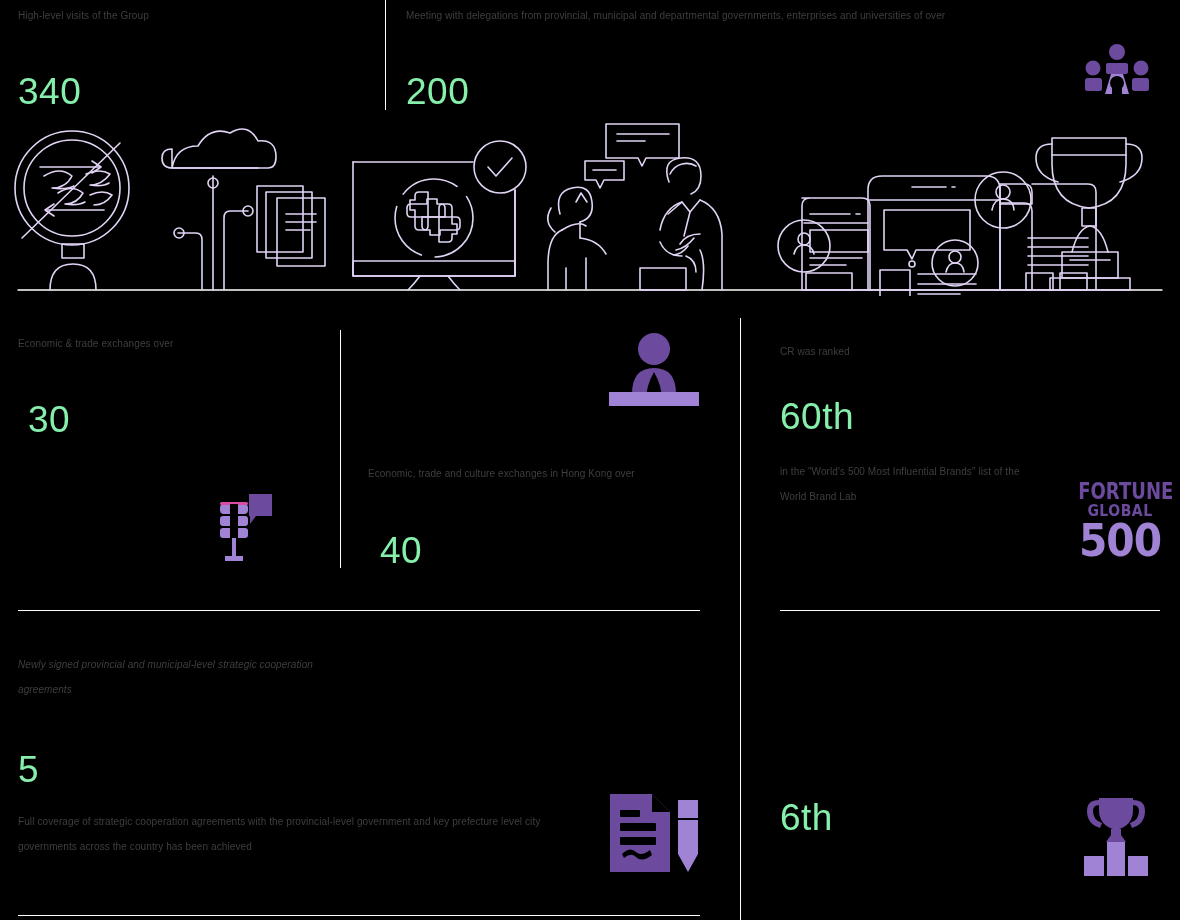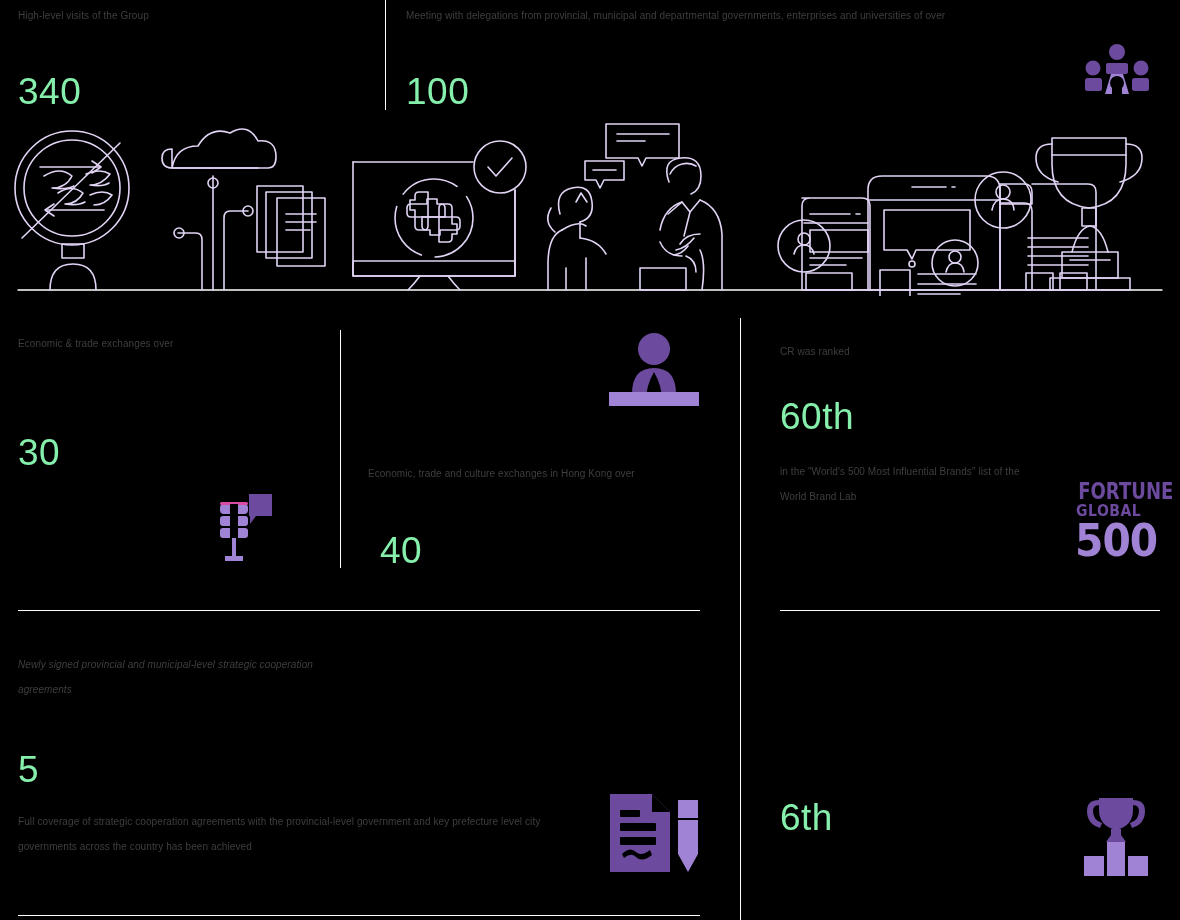--- a/index.html
+++ b/index.html
@@ -46,21 +46,21 @@
 
   
   #illo-band { left:0; top:118px; width:1180px; height:178px; }
   #illo-band svg { display:block; }
 
   
   #mid-divider-v1 { left:340px; top:330px; height:238px; }
   #mid-divider-v2 { left:740px; top:318px; height:602px; }
 
   #m1-label  { left:18px;  top:332px; width:300px; }
-  #m1-number { left:18px;  top:400px;margin-top:33px; }
+  #m1-number { left:28px;  top:400px; }
   #m1-icon   { left:212px; top:482px; }
 
   #m2-icon   { left:608px; top:332px; }
   #m2-label  { left:368px; top:462px; width:320px; }
   #m2-number { left:380px; top:531px; }
 
   #m3-label    { left:780px; top:332px; width:280px;margin-top:8px; }
   #m3-number   { left:780px; top:397px; }
   #m3-sublabel { left:780px; top:460px; width:260px; }
   #m3-logo     { left:1076px; top:480px; }
@@ -74,21 +74,21 @@
   #b1-label    { left:18px;  top:653px; width:300px;font-style:italic; }
   #b1-number   { left:18px;  top:750px; }
   #b1-sublabel { left:18px;  top:810px; width:580px; }
   #b1-icon     { left:608px; top:792px; }
 
   #b2-label  { left:780px; top:653px; width:260px; }
   #b2-number { left:780px; top:798px; }
   #b2-icon   { left:1080px; top:796px; }
 
   
-  .fortune { width:88px; text-align:left; }
+  .fortune { width:88px; text-align:center; }
   .fortune .f1 {
     font-family:"DejaVu Sans",sans-serif;
     font-weight:bold;
     font-size:19px;
     letter-spacing:0px;
     color:#6c4a9e;
     line-height:20px;
     transform:scaleY(1.25) scaleX(.95);
     transform-origin:center;
   }
@@ -117,21 +117,21 @@
 <body>
 
 <div class="stage">
 
   <div class="abs label" id="top-left-label">High-level visits of the Group</div>
   <div class="abs bignum" id="top-left-number">340</div>
 
   <div class="vline" id="top-divider-v"></div>
 
   <div class="abs label" id="top-mid-label">Meeting with delegations from provincial, municipal and departmental governments, enterprises and universities of over</div>
-  <div class="abs bignum" id="top-mid-number">100</div>
+  <div class="abs bignum" id="top-mid-number">200</div>
 
   <div class="abs" style="left:1084px;top:44px;">
     <svg width="66" height="52" viewBox="0 0 66 52">
       <circle cx="33" cy="8" r="8" fill="#6c4a9e"></circle>
       <rect x="22" y="19" width="22" height="11" rx="2" fill="#6c4a9e"></rect>
       <circle cx="9" cy="24" r="7.5" fill="#6c4a9e"></circle>
       <rect x="1" y="34" width="17" height="13" rx="2.5" fill="#6c4a9e"></rect>
       <circle cx="57" cy="24" r="7.5" fill="#6c4a9e"></circle>
       <rect x="48" y="34" width="17" height="13" rx="2.5" fill="#6c4a9e"></rect>
       <path d="M21 50 L27 30 L39 30 L45 50 Z" fill="#a083d4"></path>

